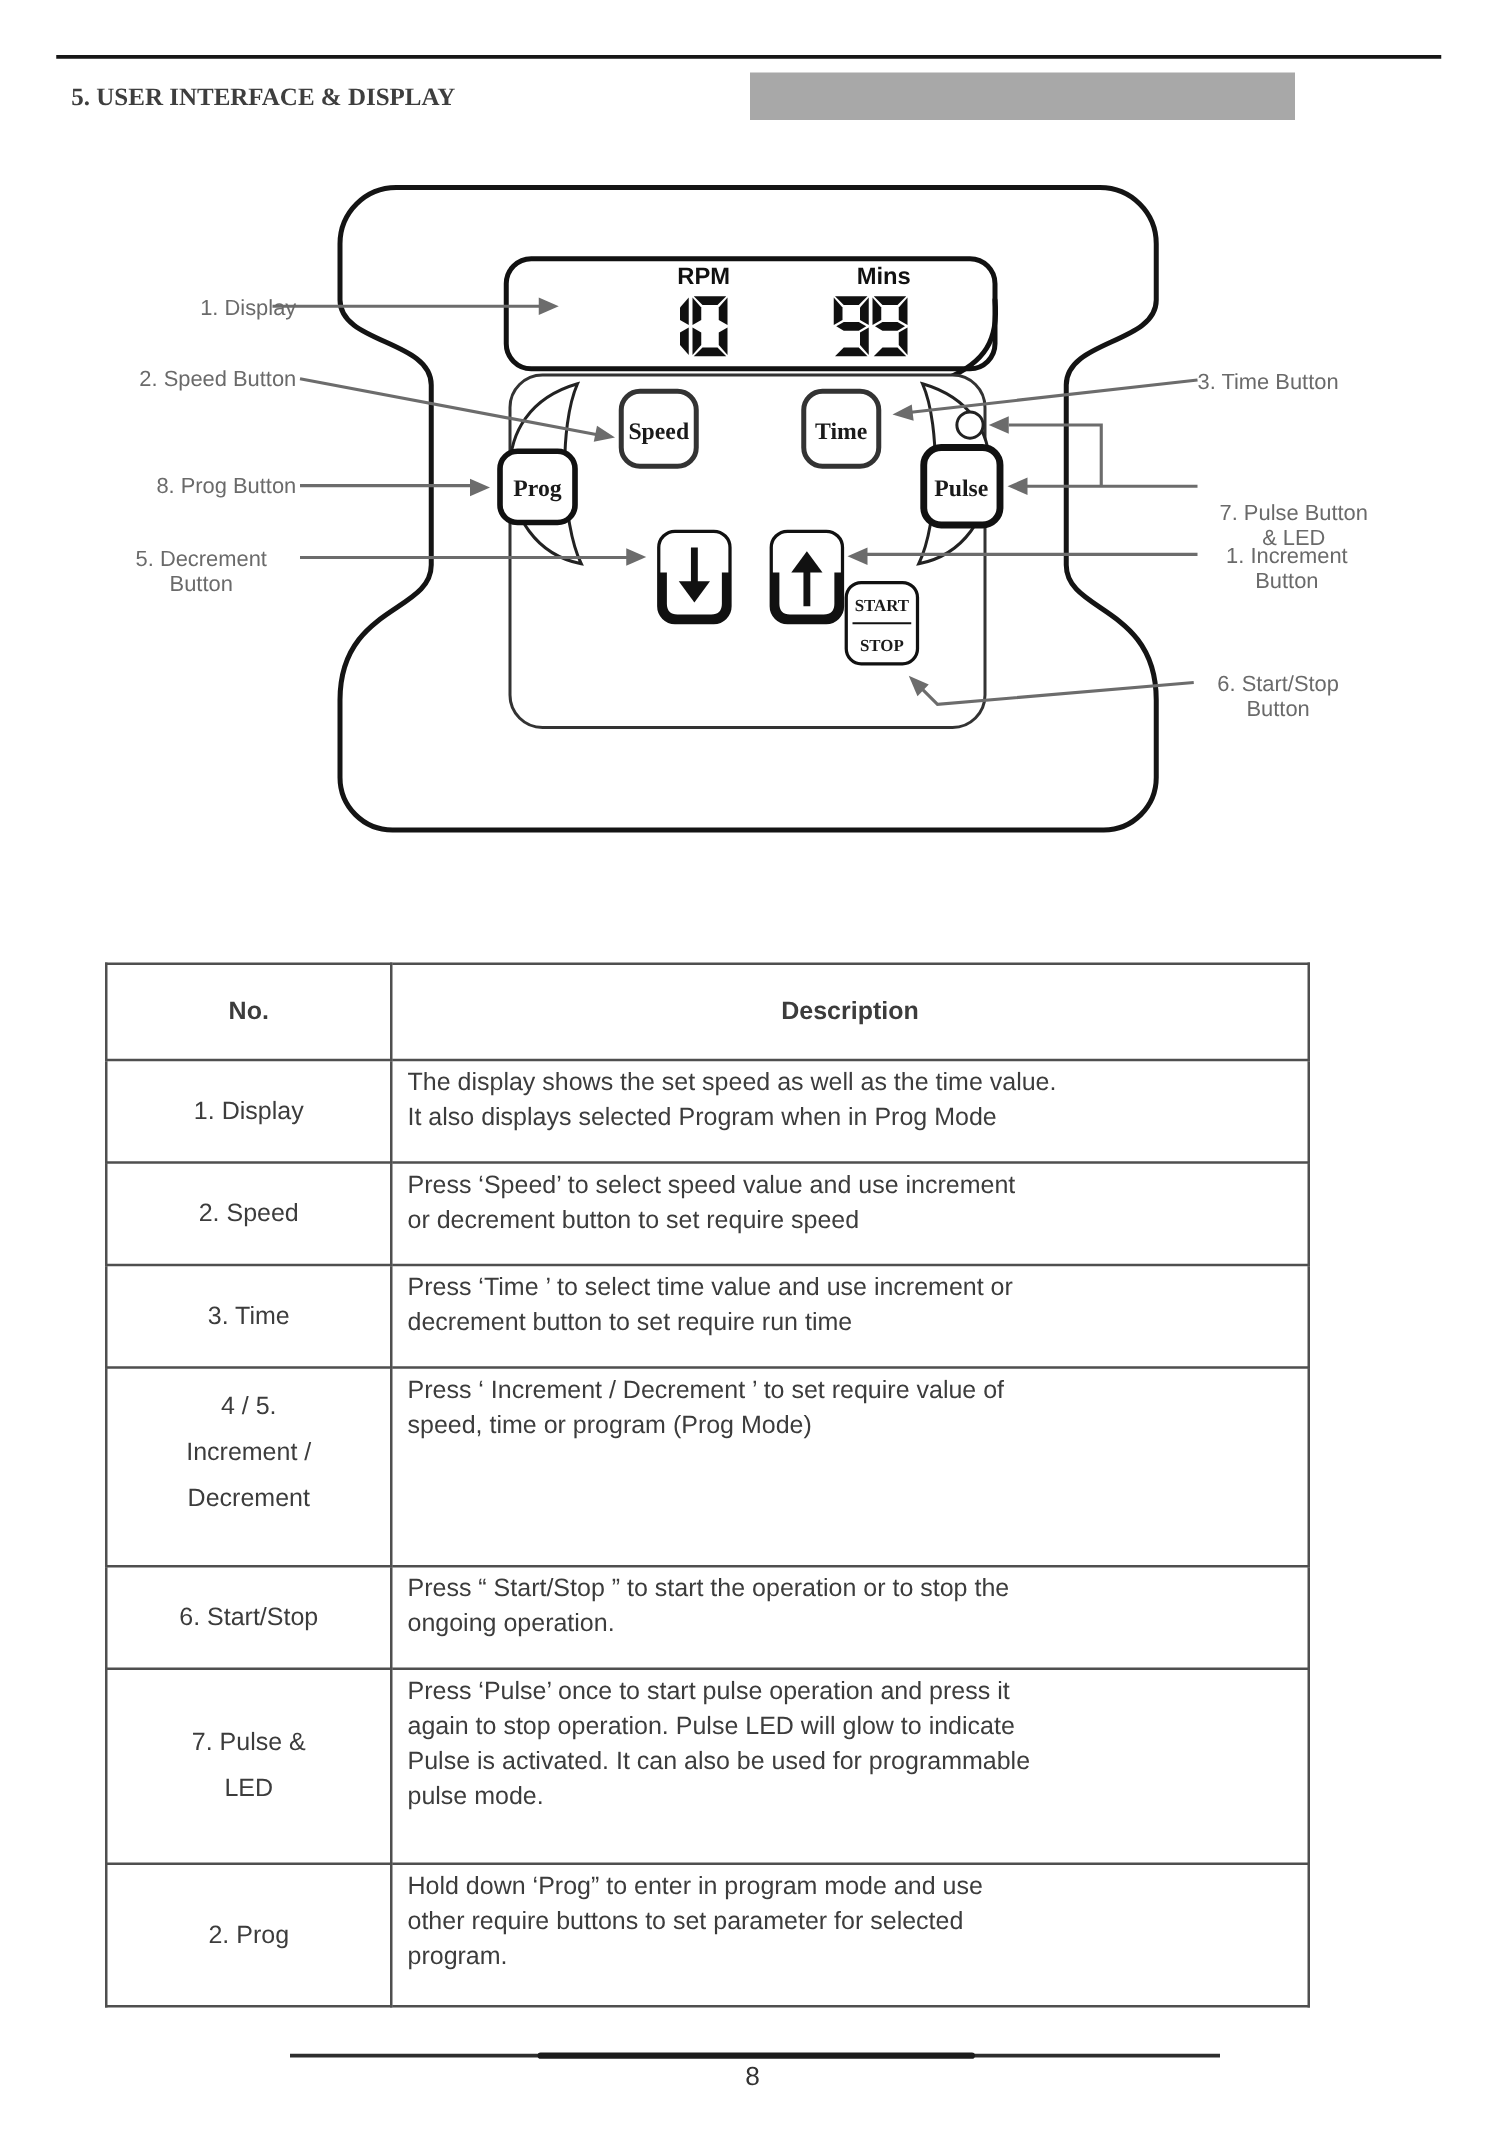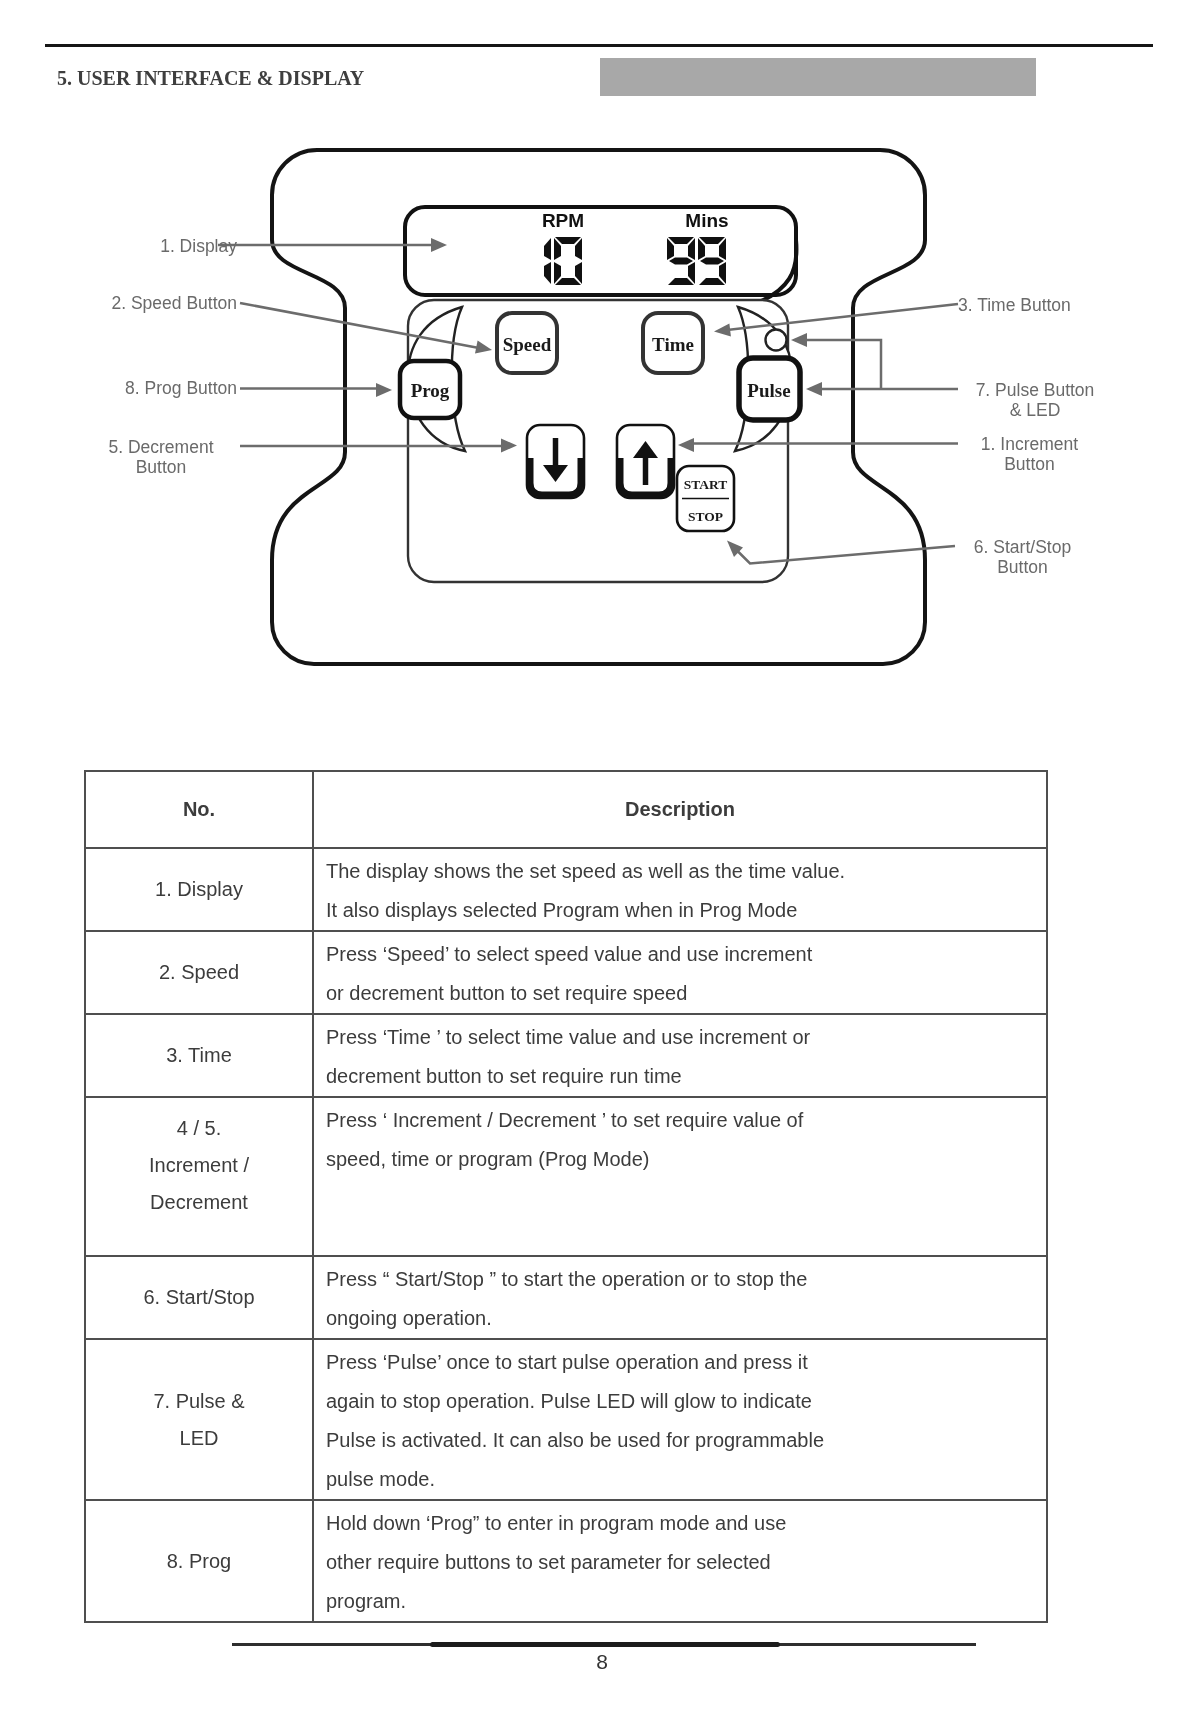--- a/index.html
+++ b/index.html
@@ -35,21 +35,21 @@
     border:2px solid #4f4f4f;
     font-size:20px;color:#3c3c3c;
   }
   col.c-no{width:228px;}
   col.c-desc{width:734px;}
   th.h-no,th.h-desc{font-size:24.5px;color:#2e2e2e;text-align:center;height:73px;font-weight:bold;}
   td.cell-no{
     text-align:center;vertical-align:middle;white-space:pre-line;line-height:37px;color:#383838;
   }
   td.cell-desc{
-    vertical-align:top;padding:3px 6px 0 12px;line-height:39px;white-space:pre-line;
+    vertical-align:top;padding:3px 6px 0 12px;line-height:28px;white-space:pre-line;
   }
   tr.h-2l{height:82px;}
   tr.h-r4{height:159px;}
   tr.h-r6{height:156px;}
   tr.h-r7{height:114px;}
   tr.h-r4 td.cell-no{padding-bottom:24px;}
   
   .footer-line{position:absolute;left:232px;top:1643px;width:744px;height:2.5px;background:#2e2e2e;}
   .footer-line-mid{position:absolute;left:430px;top:1642px;width:350px;height:4.5px;background:#1c1c1c;border-radius:3px;}
   .page-number{position:absolute;left:560px;top:1650px;width:84px;text-align:center;font-size:21px;color:#333;}
@@ -186,21 +186,21 @@
       </g>
     </g>
   </svg>
 
   <div class="callout right-align" style="left:100px;top:236px;width:137px;">1. Display</div>
   <div class="callout right-align" style="left:70px;top:293px;width:167px;">2. Speed Button</div>
   <div class="callout right-align" style="left:95px;top:378px;width:142px;">8. Prog Button</div>
   <div class="callout center" style="left:85px;top:437px;width:152px;">5. Decrement
 Button</div>
   <div class="callout" style="left:958px;top:295px;width:160px;">3. Time Button</div>
-  <div class="callout center" style="left:955px;top:380px;width:160px;">7. Pulse Button
+  <div class="callout center" style="left:955px;top:400px;width:160px;">7. Pulse Button
 &amp; LED</div>
   <div class="callout center" style="left:952px;top:434px;width:155px;">1. Increment
 Button</div>
   <div class="callout center" style="left:945px;top:537px;width:155px;">6. Start/Stop
 Button</div>
 </div>
 
 <table class="spec">
   <colgroup>
       <col class="c-no">
@@ -240,21 +240,21 @@
   </tr>
   <tr class="h-r6">
     <td class="cell-no">7. Pulse  &amp;
 LED</td>
     <td class="cell-desc">Press ‘Pulse’ once to start pulse operation and press it
 again to stop operation. Pulse LED will glow to indicate
 Pulse is activated. It can also be used for programmable
 pulse mode.</td>
   </tr>
   <tr class="h-r7">
-    <td class="cell-no">8. Prog</td>
+    <td class="cell-no">2. Prog</td>
     <td class="cell-desc">Hold down ‘Prog” to enter in program mode and use
 other require buttons to set parameter for selected
 program.</td>
   </tr>
 </tbody>
   </table>
 
 <div class="footer-line"></div>
 <div class="footer-line-mid"></div>
 <div class="page-number">8</div>

